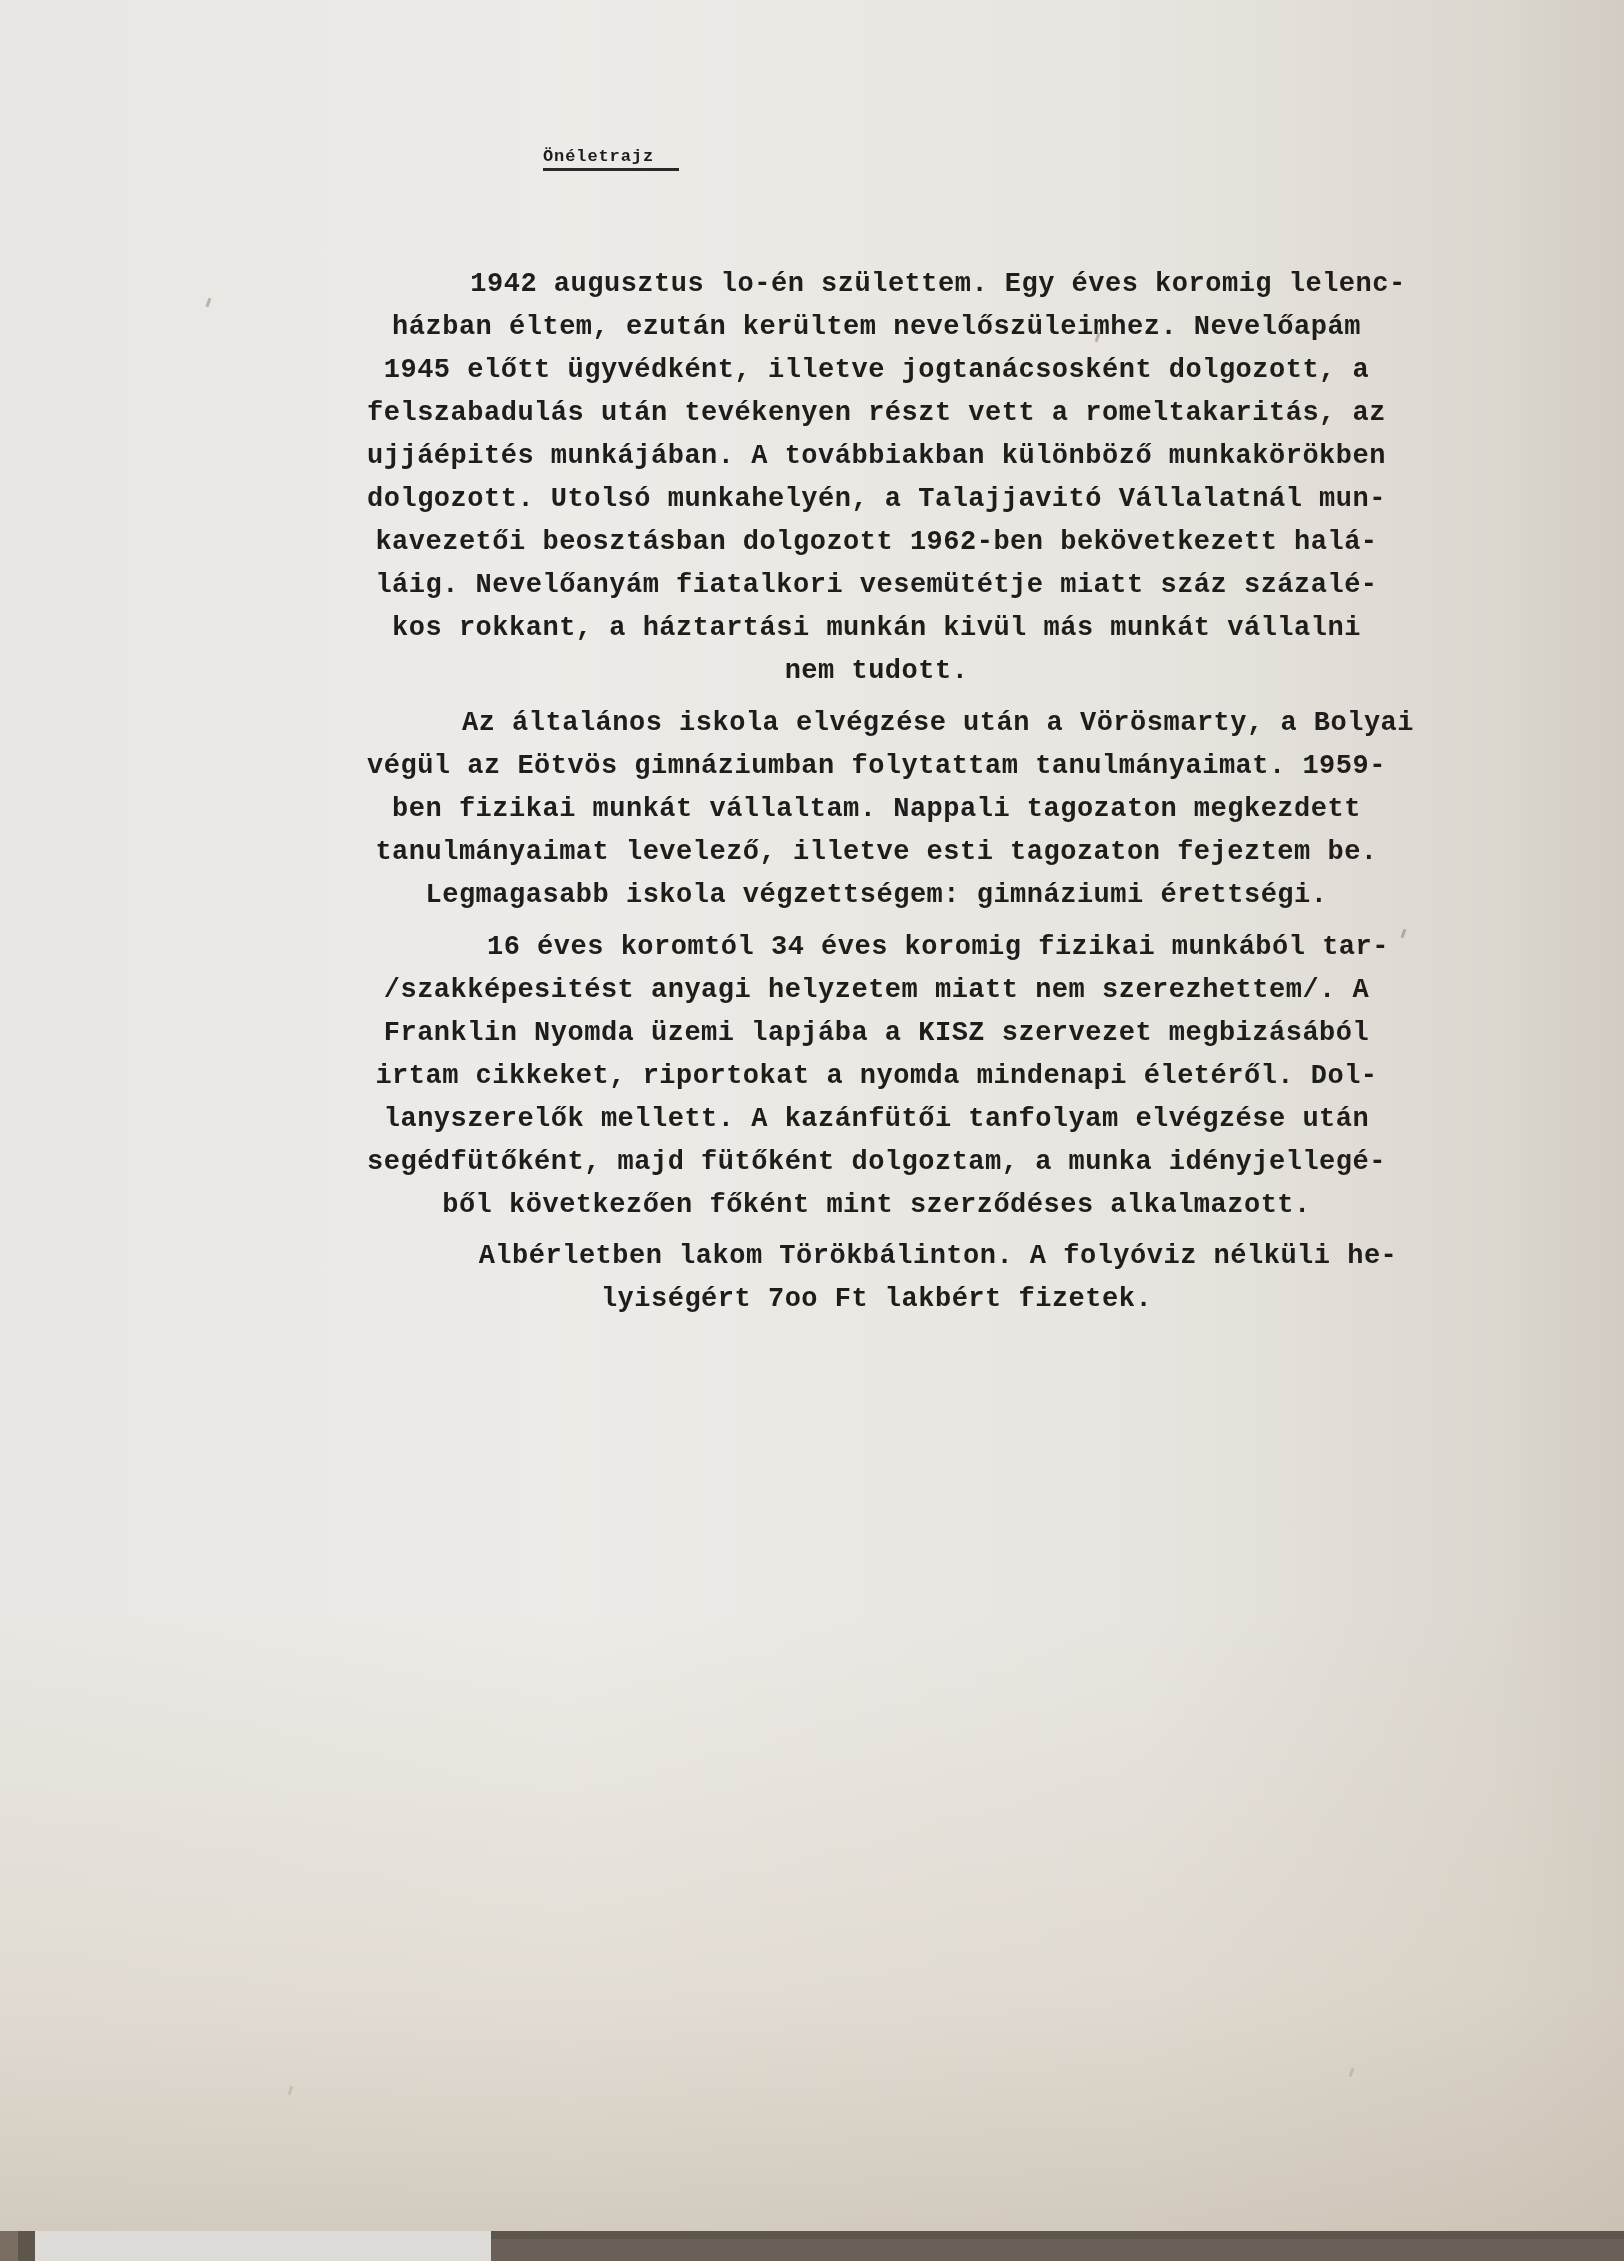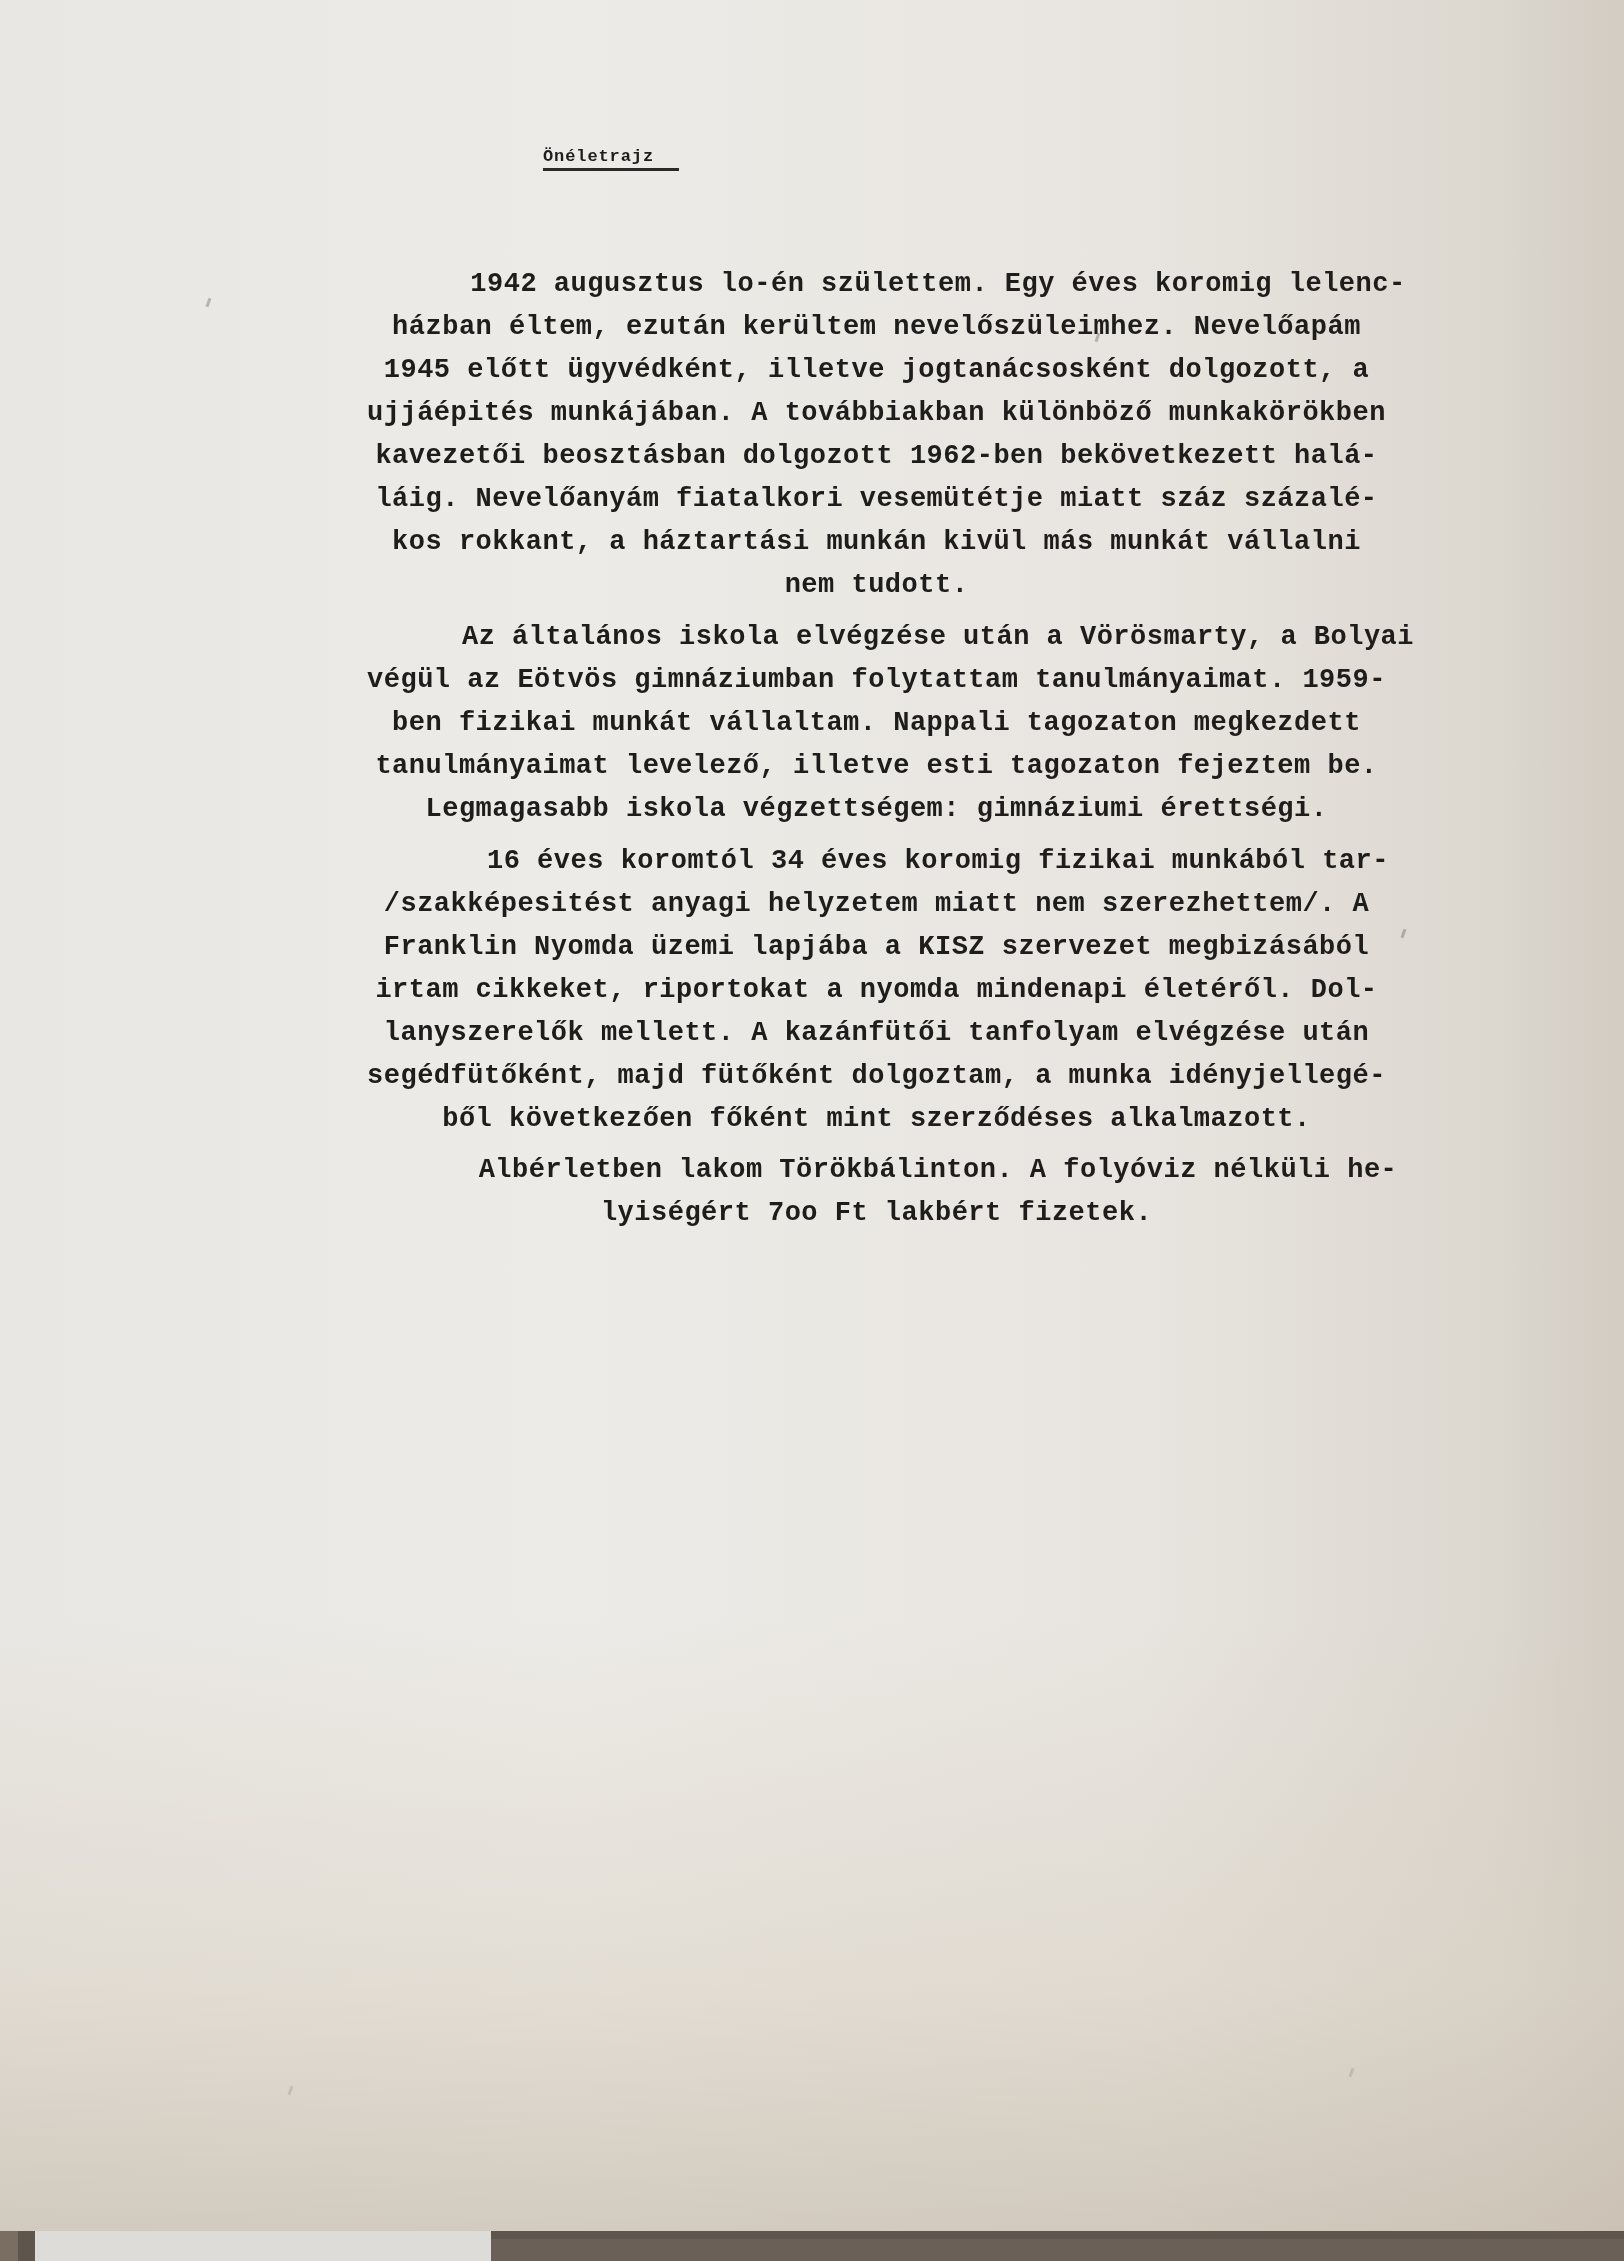--- a/index.html
+++ b/index.html
@@ -101,21 +101,23 @@
 <body>
 
 <div class="page">
   <div class="title">Önéletrajz</div>
 
   <div class="body-text">
     <div class="para">
       <span class="line indent">1942 augusztus lo-én születtem. Egy éves koromig lelenc-</span>
       <span class="line">házban éltem, ezután kerültem nevelőszüleimhez. Nevelőapám</span>
       <span class="line">1945 előtt ügyvédként, illetve jogtanácsosként dolgozott, a</span>
+      <span class="line">felszabadulás után tevékenyen részt vett a romeltakaritás, az</span>
       <span class="line">ujjáépités munkájában. A továbbiakban különböző munkakörökben</span>
+      <span class="line">dolgozott. Utolsó munkahelyén, a Talajjavitó Vállalatnál mun-</span>
       <span class="line">kavezetői beosztásban dolgozott 1962-ben bekövetkezett halá-</span>
       <span class="line">láig. Nevelőanyám fiatalkori vesemütétje miatt száz százalé-</span>
       <span class="line">kos rokkant, a háztartási munkán kivül más munkát vállalni</span>
       <span class="line">nem tudott.</span>
     </div>
 
     <div class="para">
       <span class="line indent">Az általános iskola elvégzése után a Vörösmarty, a Bolyai</span>
       <span class="line">végül az Eötvös gimnáziumban folytattam tanulmányaimat. 1959-</span>
       <span class="line">ben fizikai munkát vállaltam. Nappali tagozaton megkezdett</span>

